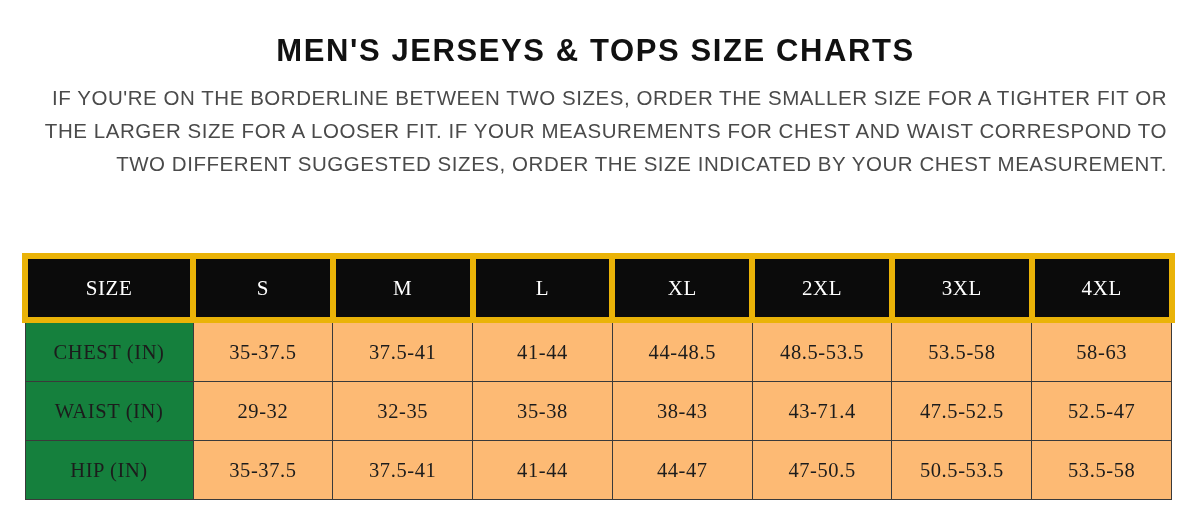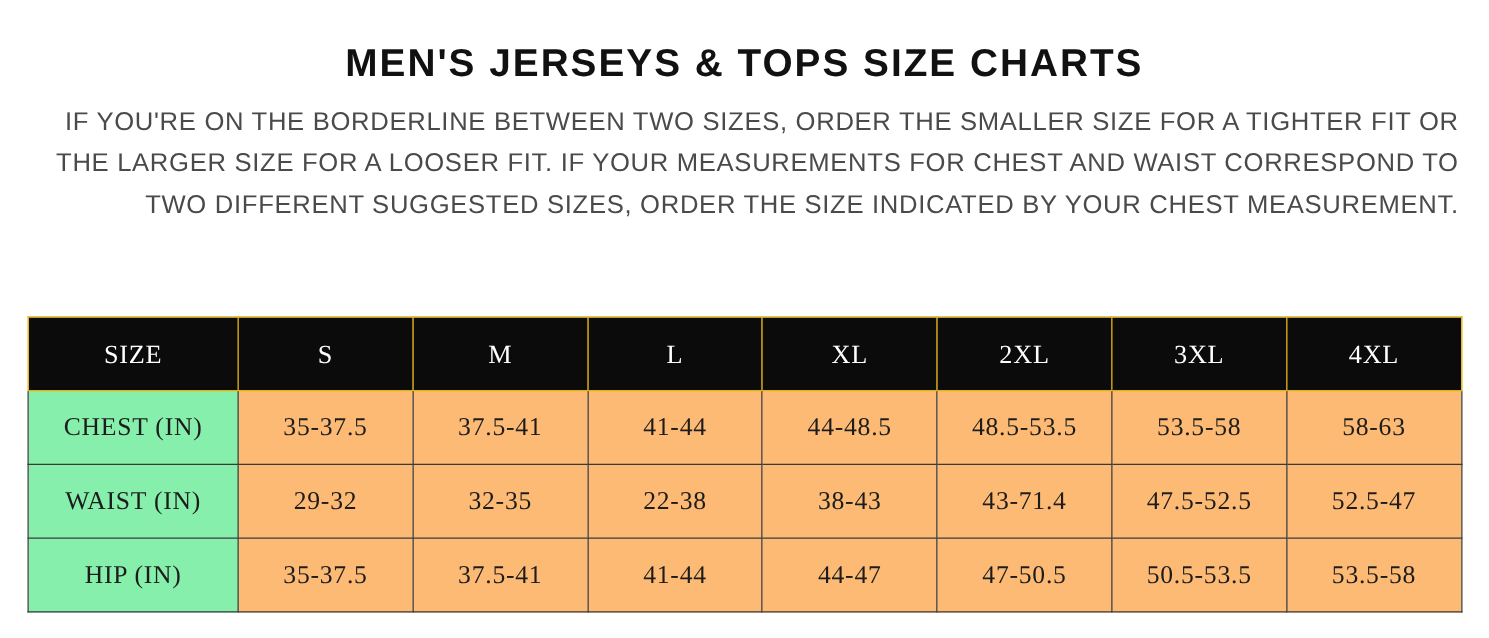--- a/index.html
+++ b/index.html
@@ -61,29 +61,29 @@
     vertical-align: middle;
     height: 58px;
     font-size: 20.5px;
     letter-spacing: 0.6px;
     font-weight: normal;
     padding: 0 2px;
   }
   table.size-chart thead th {
     background: #0b0b0b;
     color: #ffffff;
-    border: 1px solid #eab308;
+    border: 6px solid #eab308;
     font-size: 21px;
   }
   table.size-chart tbody tr td {
     background: #fdba74;
     color: #1c1c1c;
   }
   table.size-chart tbody tr td.rowlabel {
-    background: #86efac;
+    background: #15803d;
   }
   col.c0 { width: 168px; }
   col.cx { width: 139.8px; }
 </style>
 </head>
 <body>
 
 <div class="page">
 
   <h1 class="title">MEN'S JERSEYS &amp; TOPS SIZE CHARTS</h1>
@@ -122,21 +122,21 @@
           <td>41-44</td>
           <td>44-48.5</td>
           <td>48.5-53.5</td>
           <td>53.5-58</td>
           <td>58-63</td>
         </tr>
         <tr>
           <td class="rowlabel">WAIST (IN)</td>
           <td>29-32</td>
           <td>32-35</td>
-          <td>22-38</td>
+          <td>35-38</td>
           <td>38-43</td>
           <td>43-71.4</td>
           <td>47.5-52.5</td>
           <td>52.5-47</td>
         </tr>
         <tr>
           <td class="rowlabel">HIP (IN)</td>
           <td>35-37.5</td>
           <td>37.5-41</td>
           <td>41-44</td>

